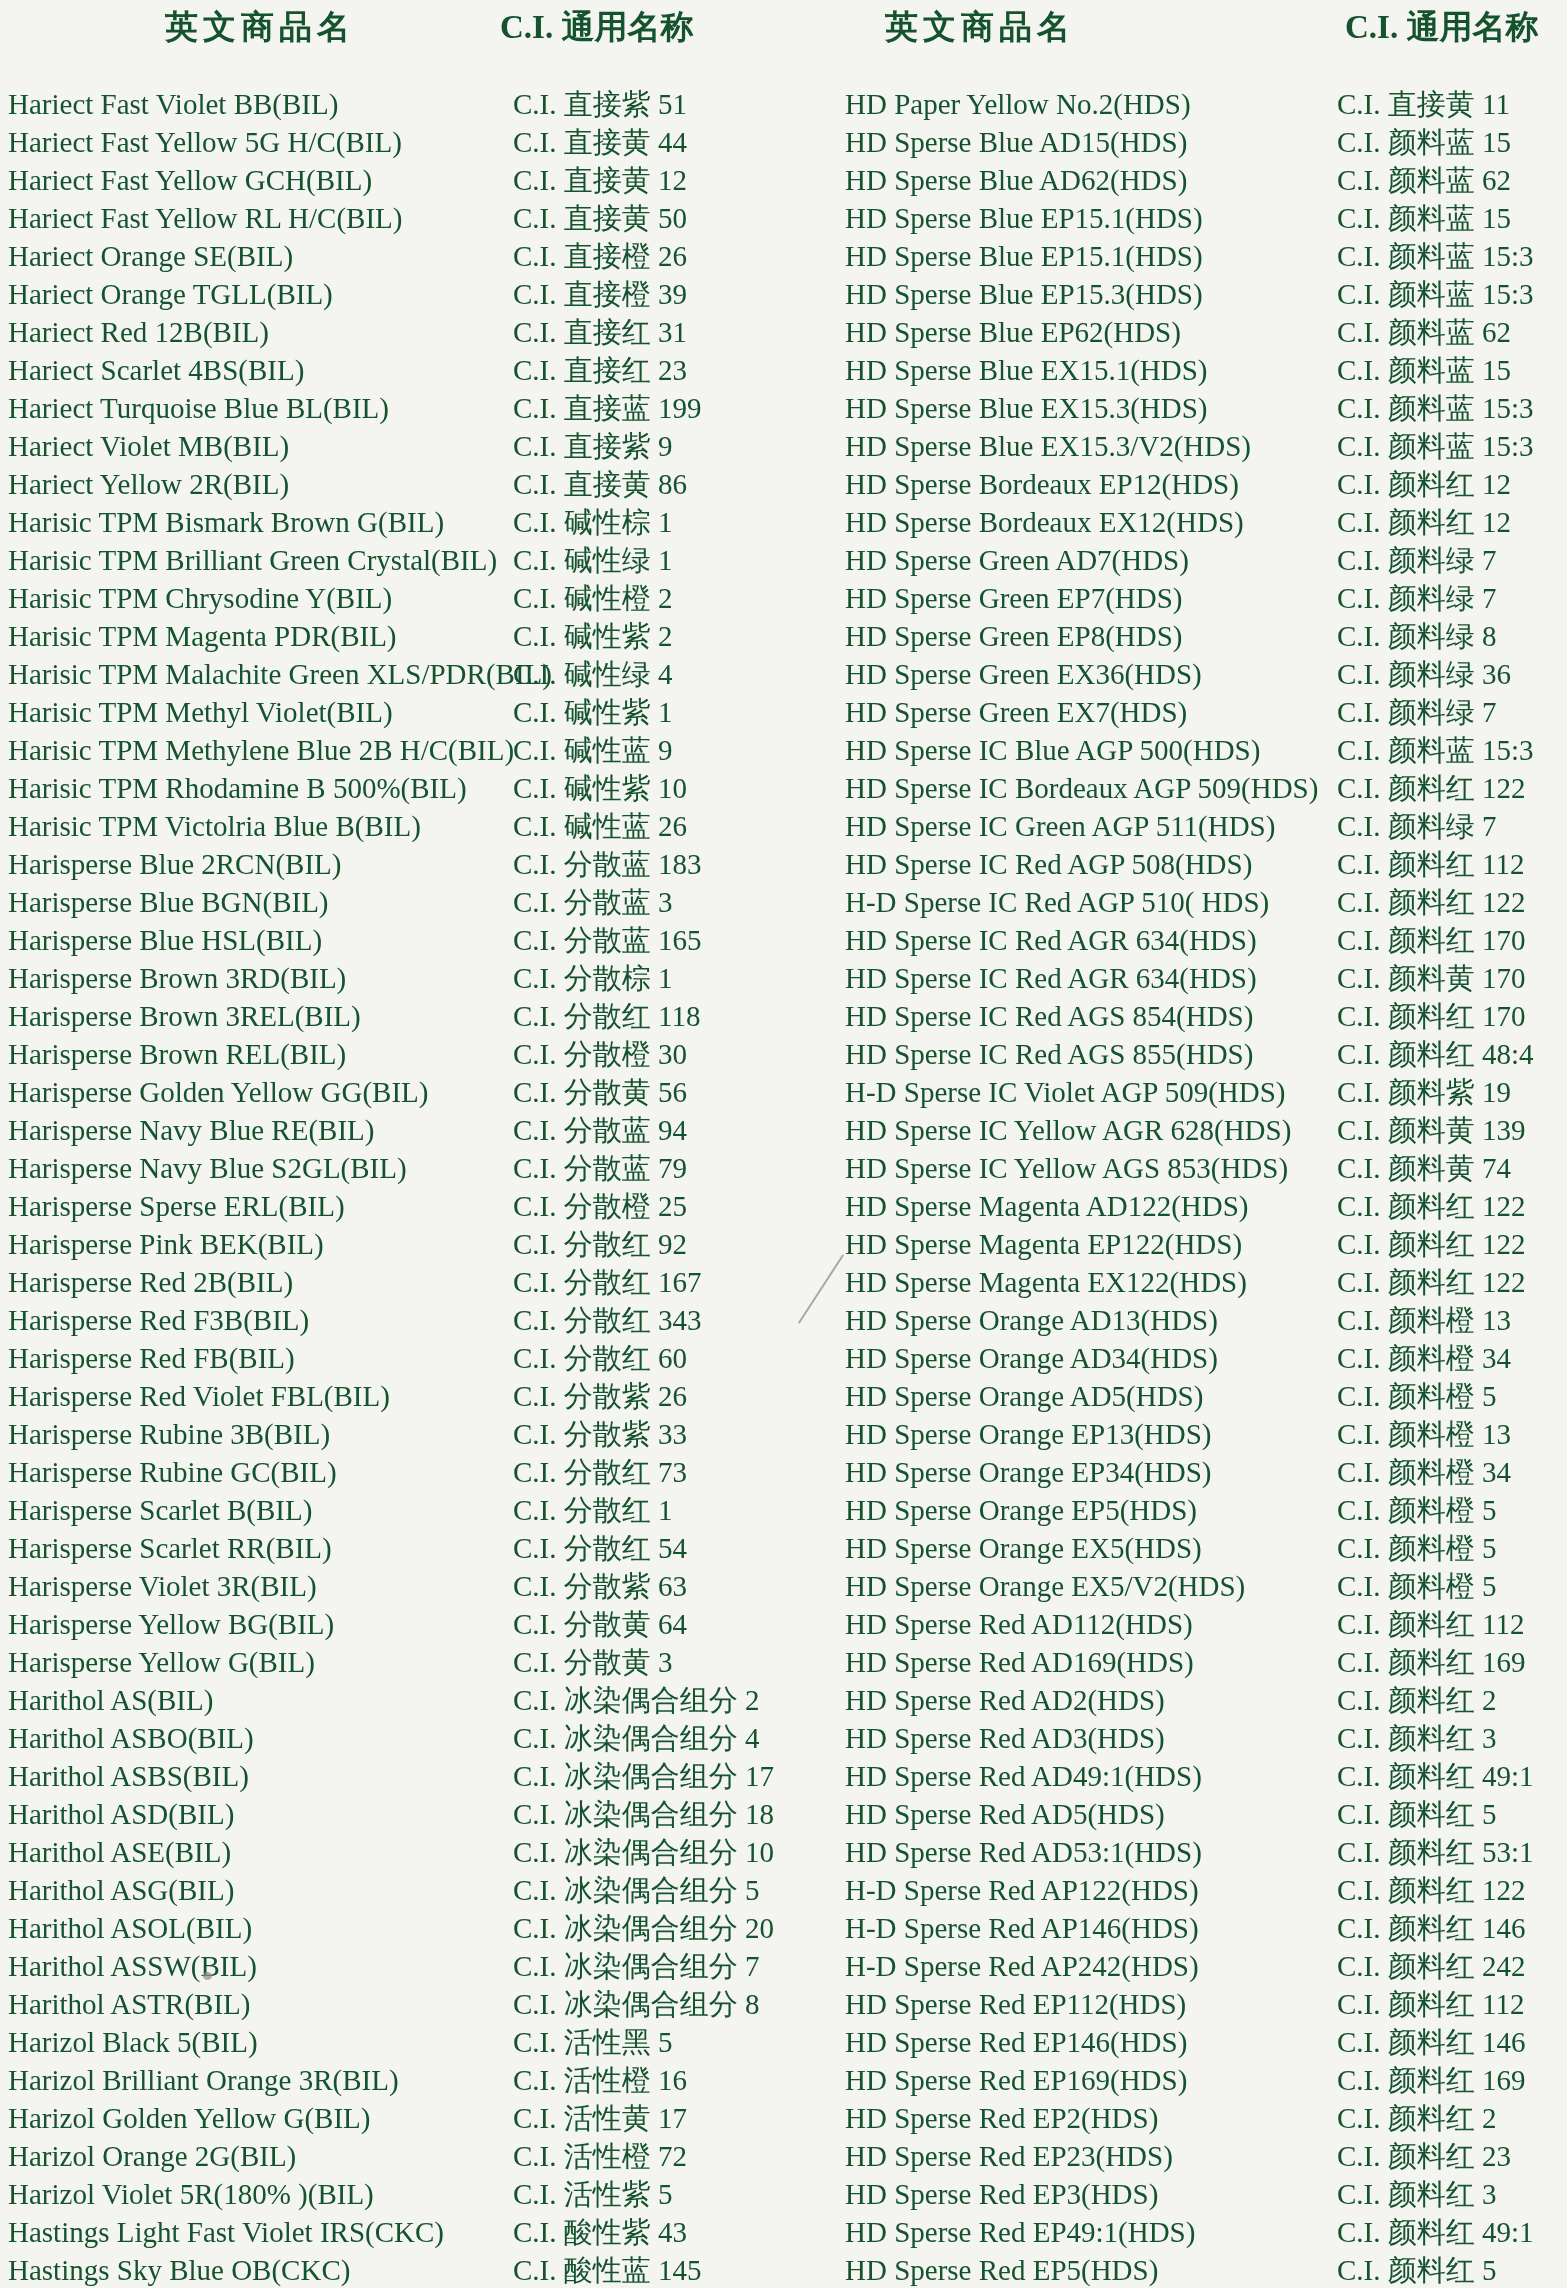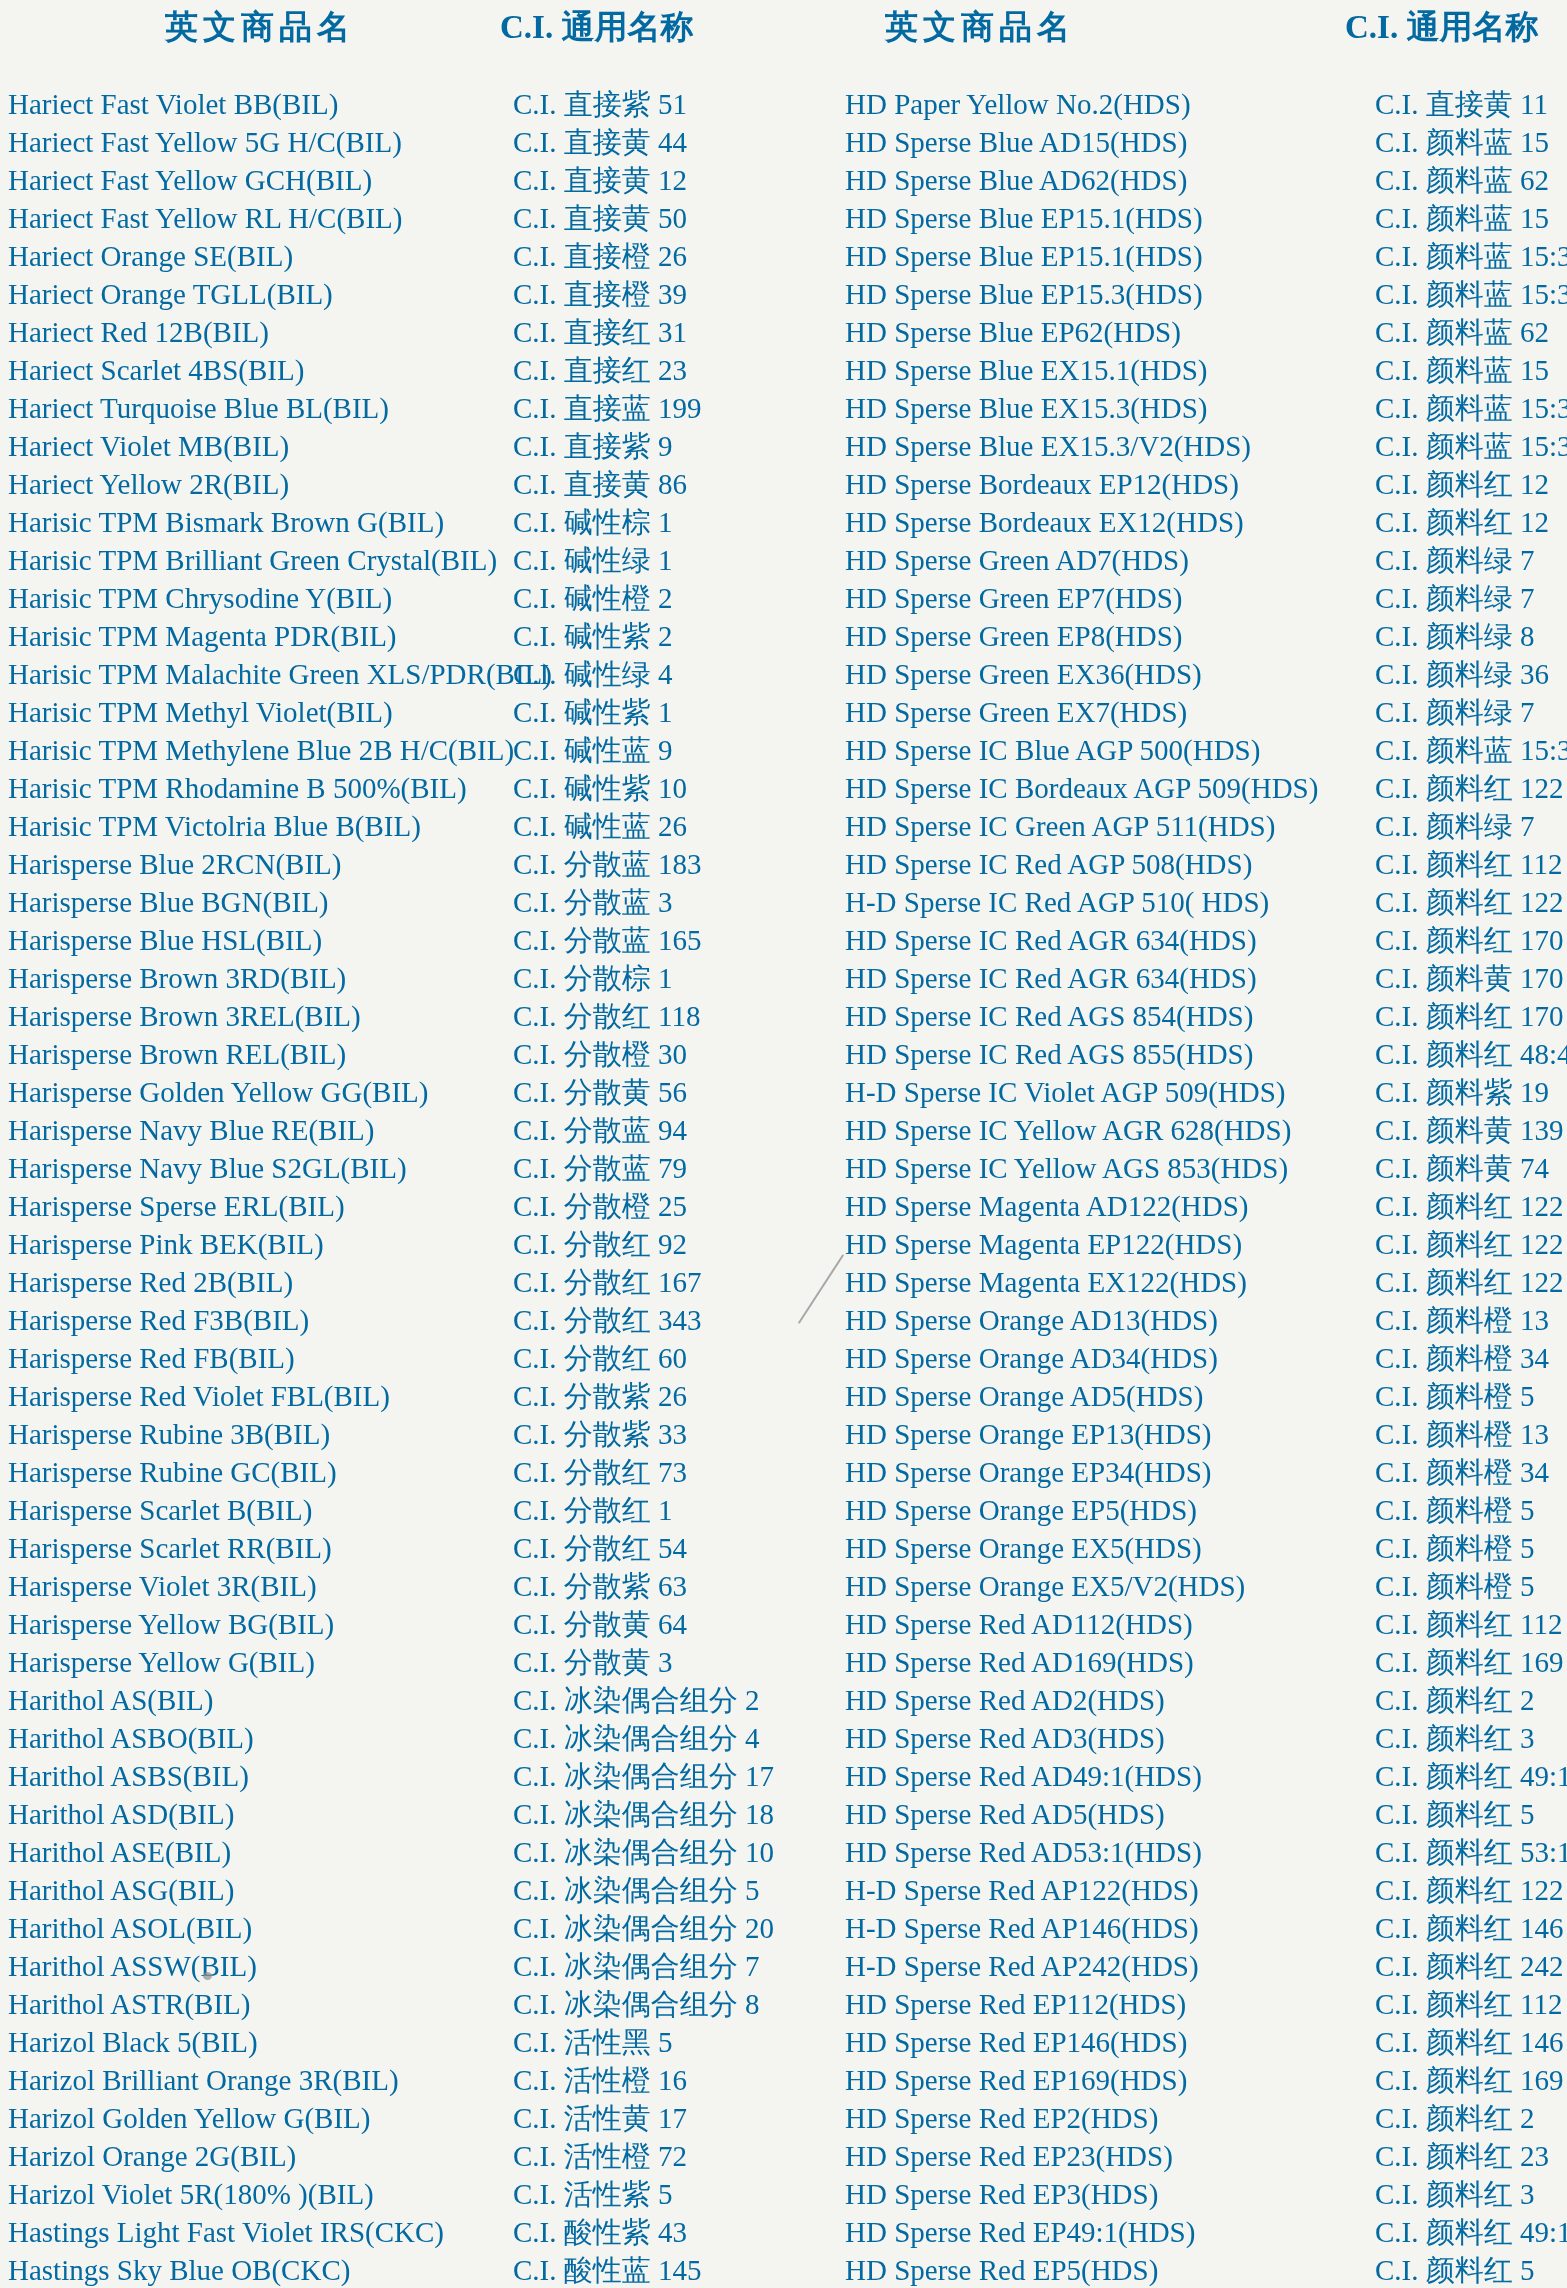--- a/index.html
+++ b/index.html
@@ -1,21 +1,21 @@
 <!DOCTYPE html>
 <html><head>
 <meta charset="utf-8">
 <style>
   html, body { margin: 0; padding: 0; }
   .page {
     position: relative;
     width: 1567px;
     height: 2288px;
     background: #f4f4f1;
-    color: #0369a1;
+    color: #14532d;
     font-family: "Liberation Serif", "DejaVu Serif", serif;
     overflow: hidden;
   }
   .hdr {
     position: absolute;
     top: 8px;
     height: 38px;
     line-height: 38px;
     font-size: 33px;
     font-weight: bold;
@@ -31,21 +31,21 @@
   .row {
     position: relative;
     height: 38px;
     line-height: 38px;
     font-size: 29px;
     white-space: nowrap;
   }
   .en { position: absolute; left: 0; top: 0; white-space: nowrap; }
   .ci { position: absolute; top: 0; white-space: nowrap; }
   .col-left  .ci { left: 505px; }  
-  .col-right .ci { left: 530px; }  
+  .col-right .ci { left: 492px; }  
   
   .scratch {
     position: absolute;
     left: 820px;
     top: 1248px;
     width: 2px;
     height: 82px;
     background: #8d8d8d;
     opacity: 0.75;
     border-radius: 1px;

